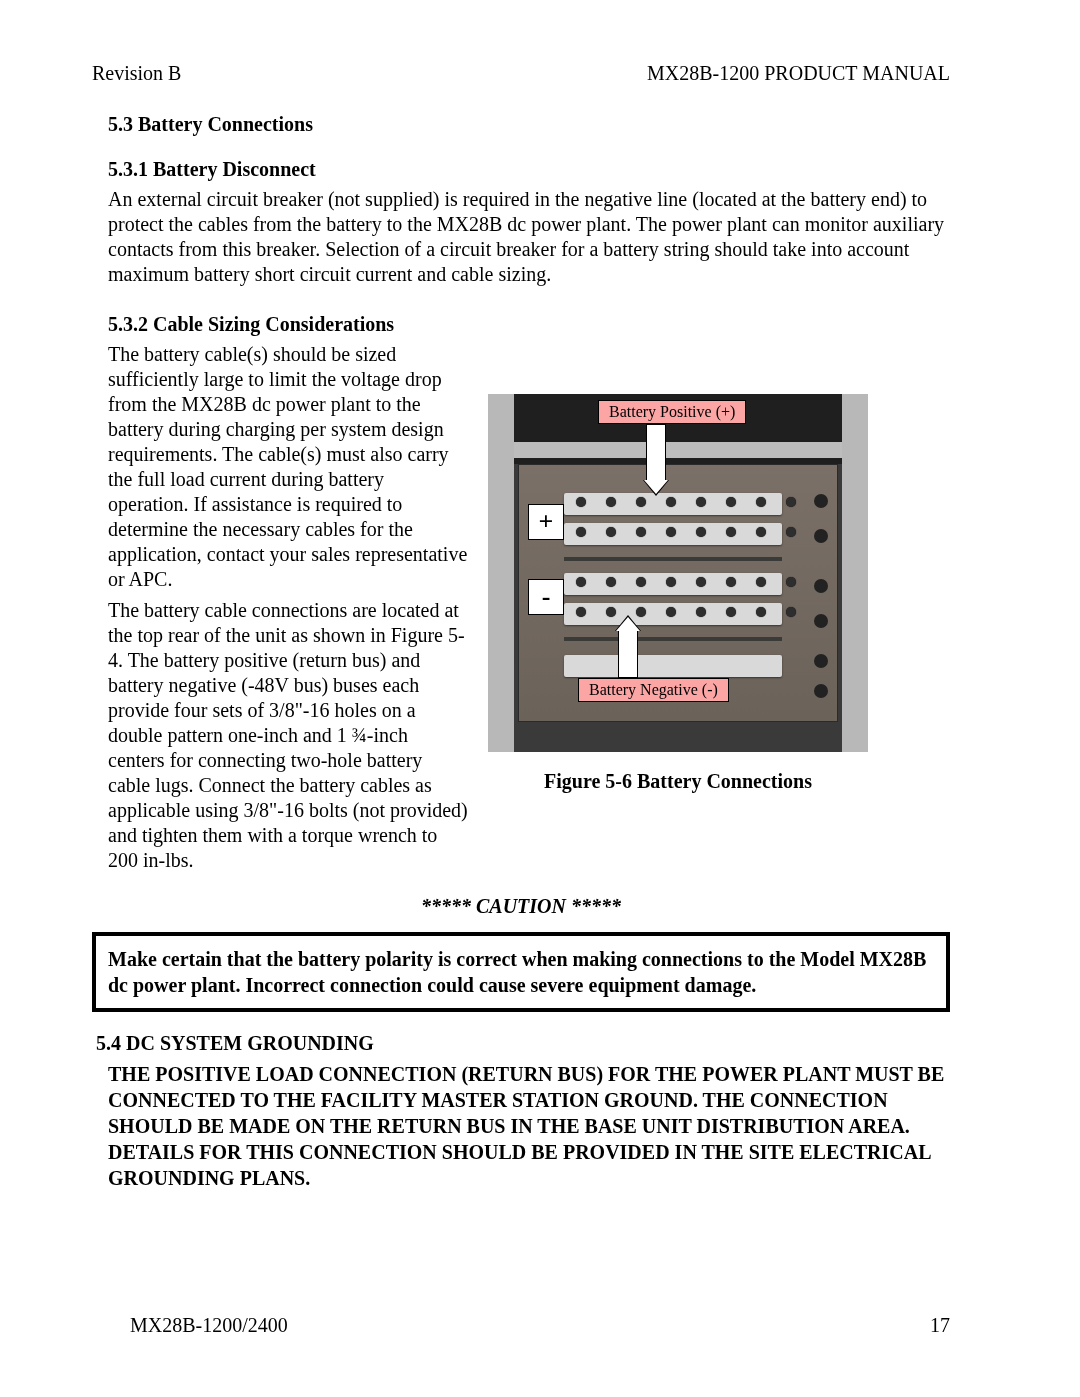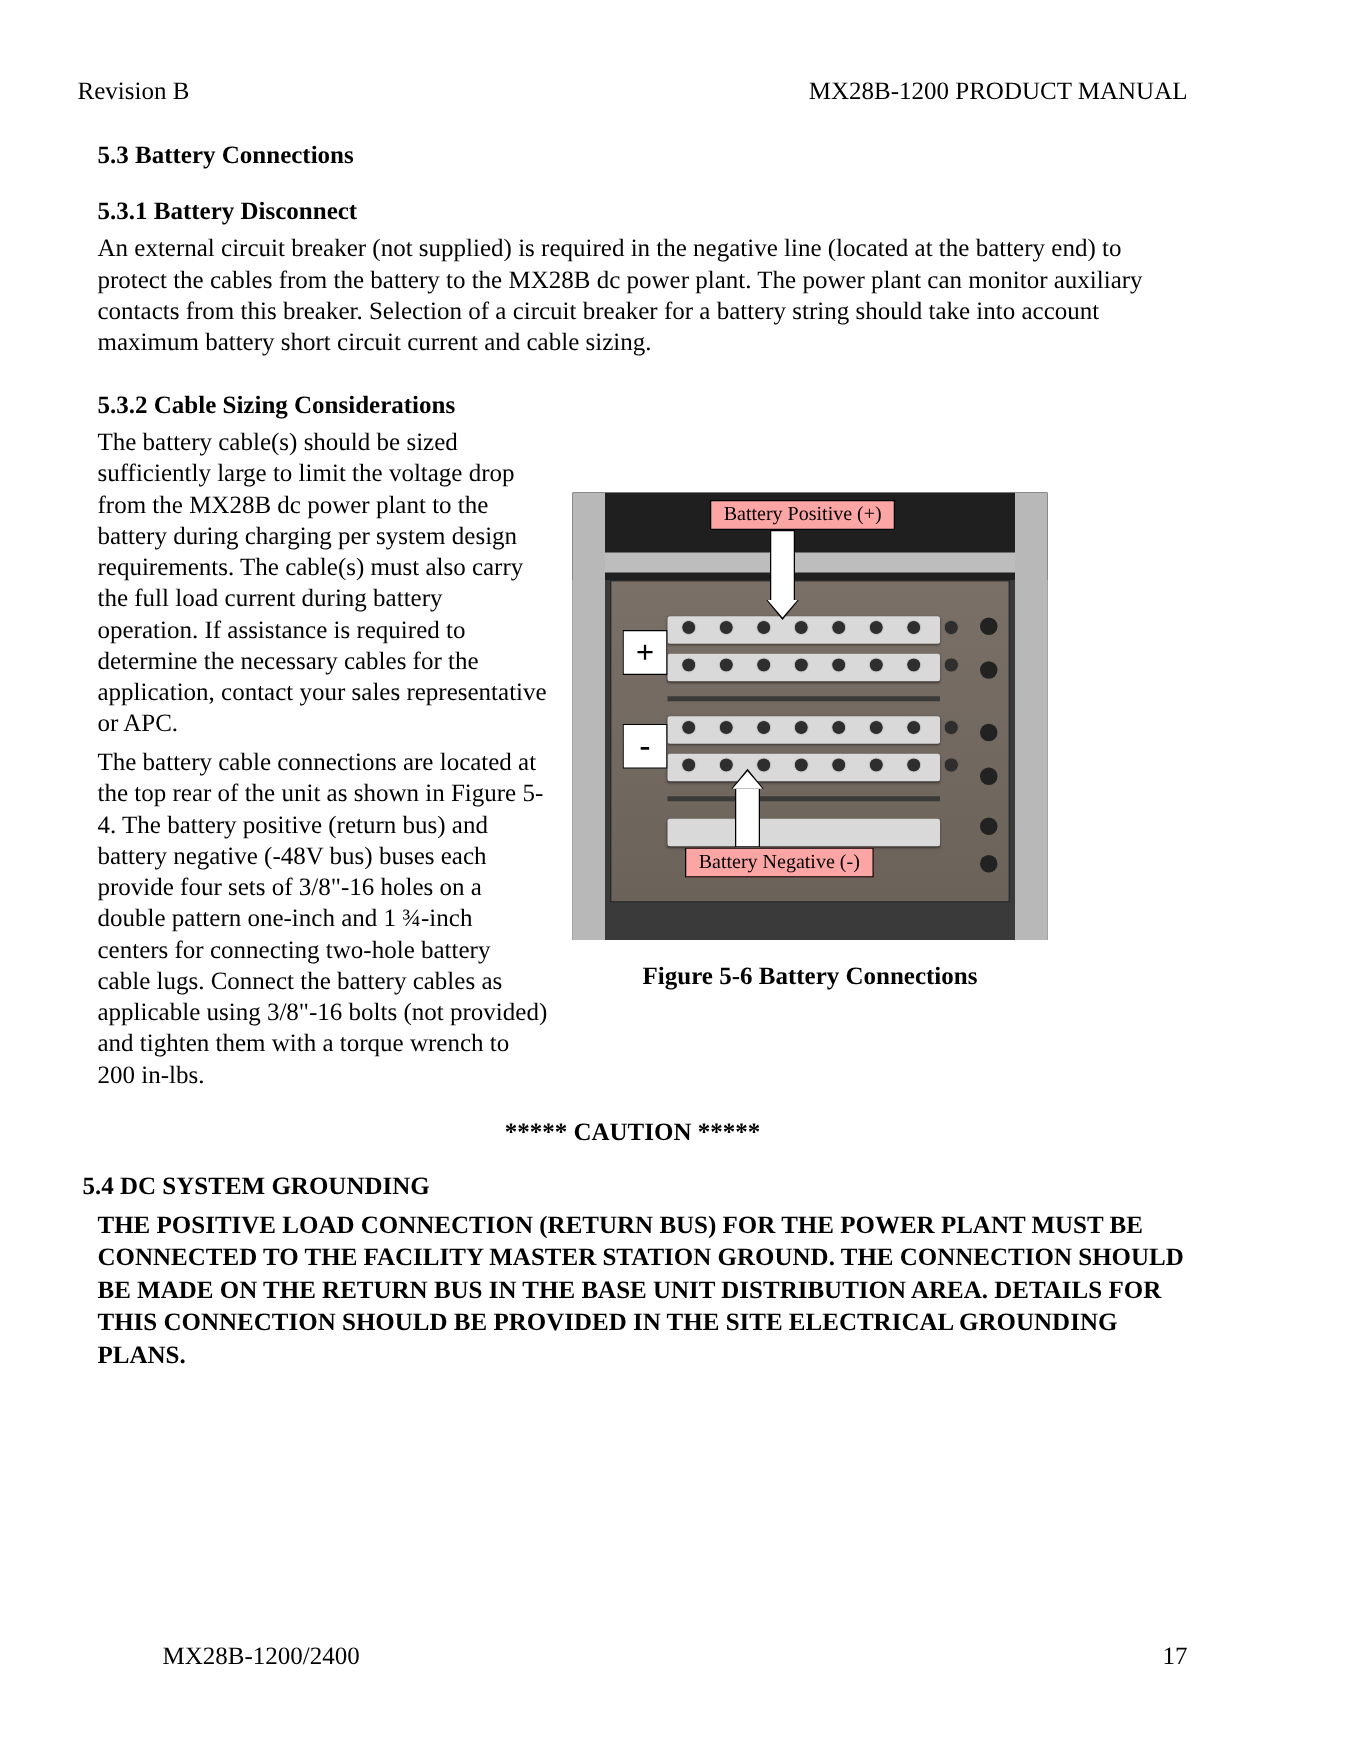--- a/index.html
+++ b/index.html
@@ -8,21 +8,21 @@
     font-family: "Times New Roman", Times, serif;
     font-size: 20px;
     color: #000;
     background: #fff;
     width: 1080px;
     height: 1397px;
     position: relative;
     box-sizing: border-box;
   }
   .page {
-    padding: 62px 130px 60px 62px;
+    padding: 62px 130px 60px 92px;
     box-sizing: border-box;
     width: 1080px;
     height: 1397px;
     position: relative;
   }
   .header-row {
     display: flex;
     justify-content: space-between;
     font-size: 20px;
   }
@@ -65,20 +65,21 @@
     text-align: center;
     font-weight: bold;
     margin-top: 18px;
     font-size: 20px;
   }
   .caution-line {
     text-align: center;
     font-weight: bold;
     margin-top: 22px;
     font-size: 20px;
+    font-style: italic;
   }
   .caution-box {
     border: 4px solid #000;
     margin-top: 14px;
     padding: 10px 12px;
     font-weight: bold;
     line-height: 1.3;
   }
   .dc-heading {
     font-weight: bold;
@@ -247,20 +248,21 @@
         <div class="label-box" style="top:284px;left:90px;">Battery Negative (-)</div>
 
         <div class="arrow-down" style="top:30px;left:158px;height:55px;"></div>
         <div class="arrow-up" style="top:236px;left:130px;height:46px;"></div>
       </div>
       <div class="fig-caption">Figure 5-6  Battery Connections</div>
     </div>
   </div>
 
   <div class="caution-line">*****   CAUTION   *****</div>
+  <div class="caution-box">Make certain that the battery polarity is correct when making connections to the Model MX28B dc power plant.  Incorrect connection could cause severe equipment damage.</div>
 
   <div class="dc-heading">5.4  DC SYSTEM GROUNDING</div>
   <div class="dc-body">THE POSITIVE LOAD CONNECTION (RETURN BUS) FOR THE POWER PLANT MUST BE CONNECTED TO THE FACILITY MASTER STATION GROUND.   THE CONNECTION SHOULD BE MADE ON THE RETURN BUS IN THE BASE UNIT DISTRIBUTION AREA.  DETAILS FOR THIS CONNECTION SHOULD BE PROVIDED IN THE SITE ELECTRICAL GROUNDING PLANS.</div>
 
   <div class="footer-row">
     <span>MX28B-1200/2400</span>
     <span>17</span>
   </div>
 
 </div>

